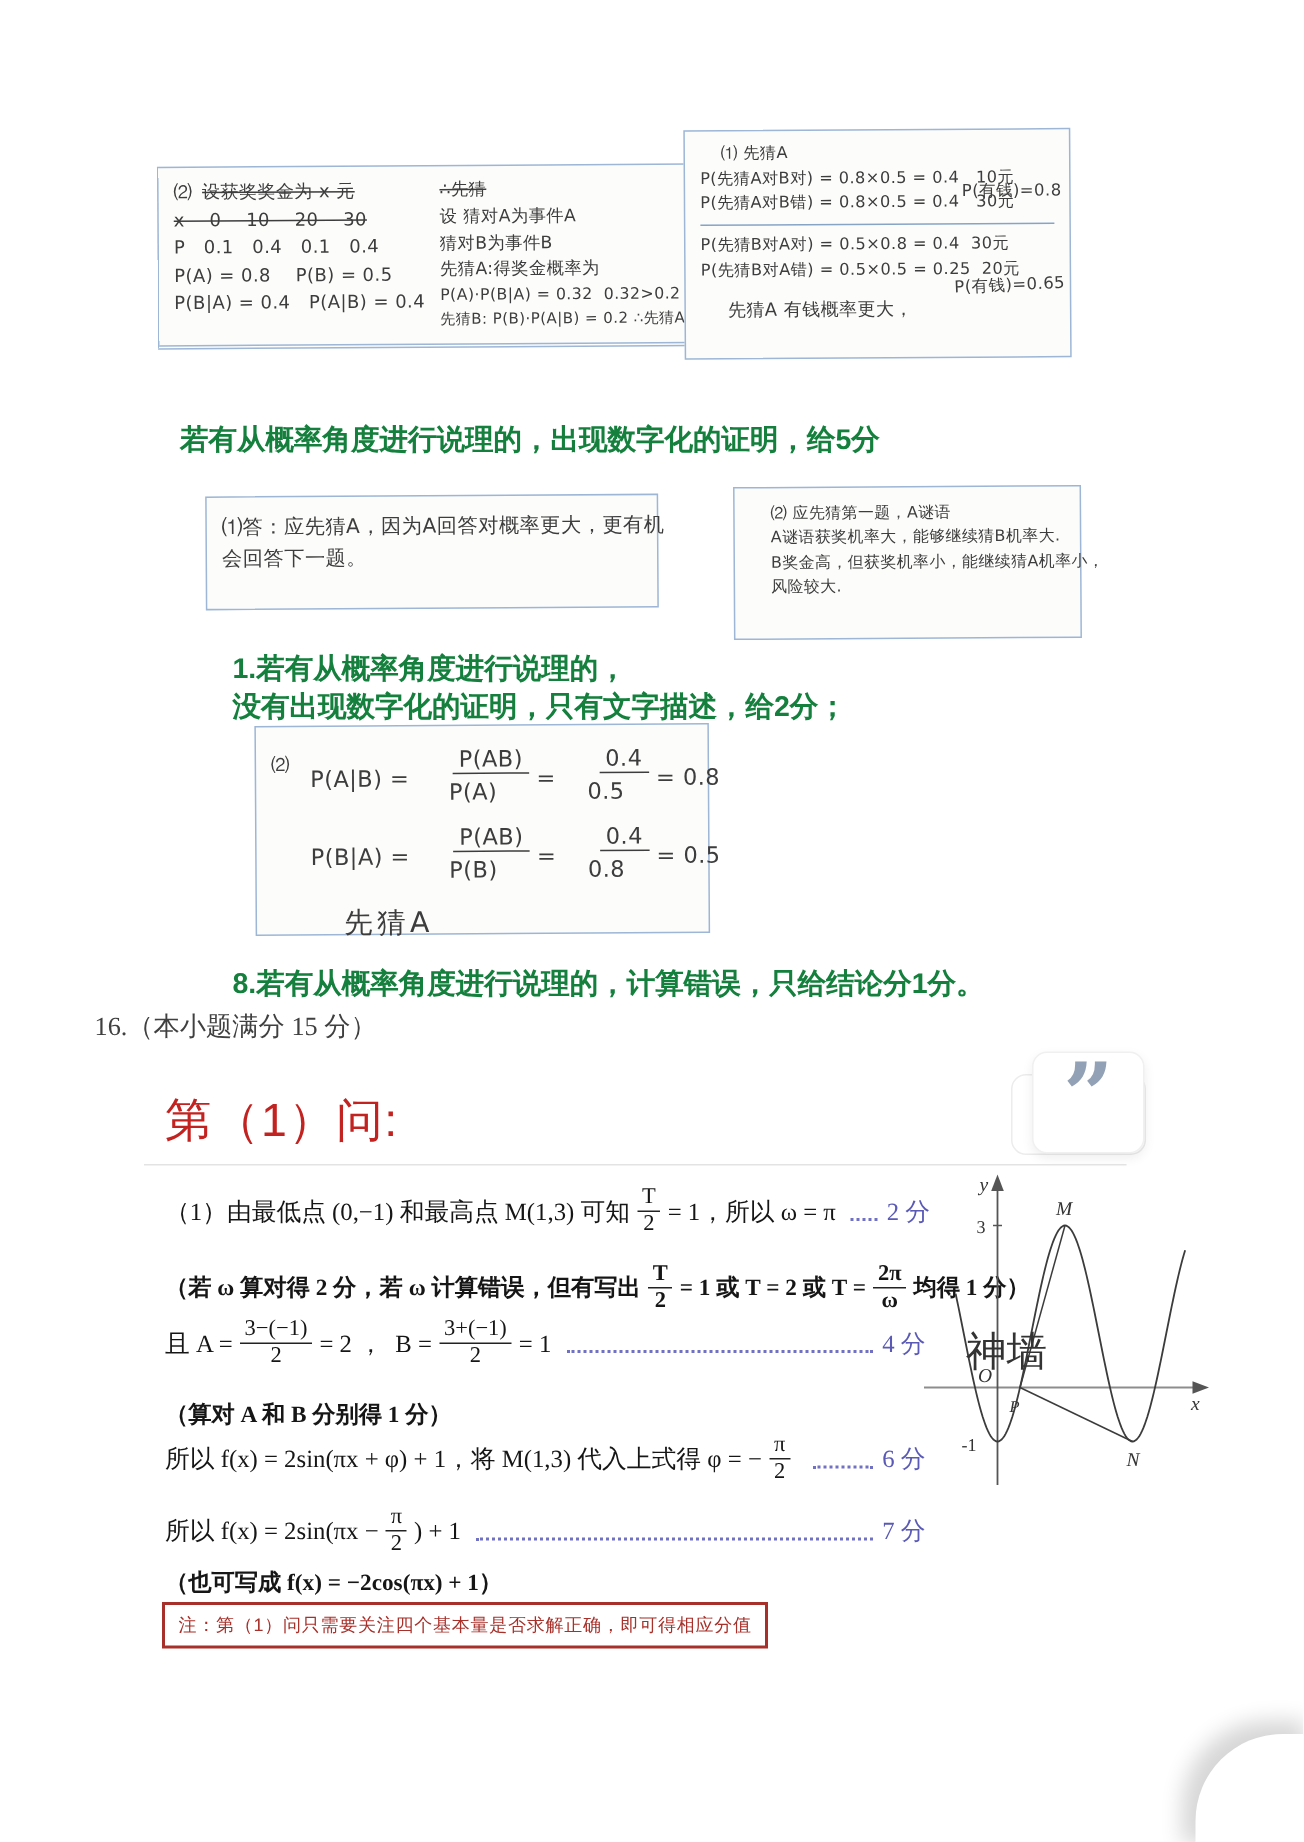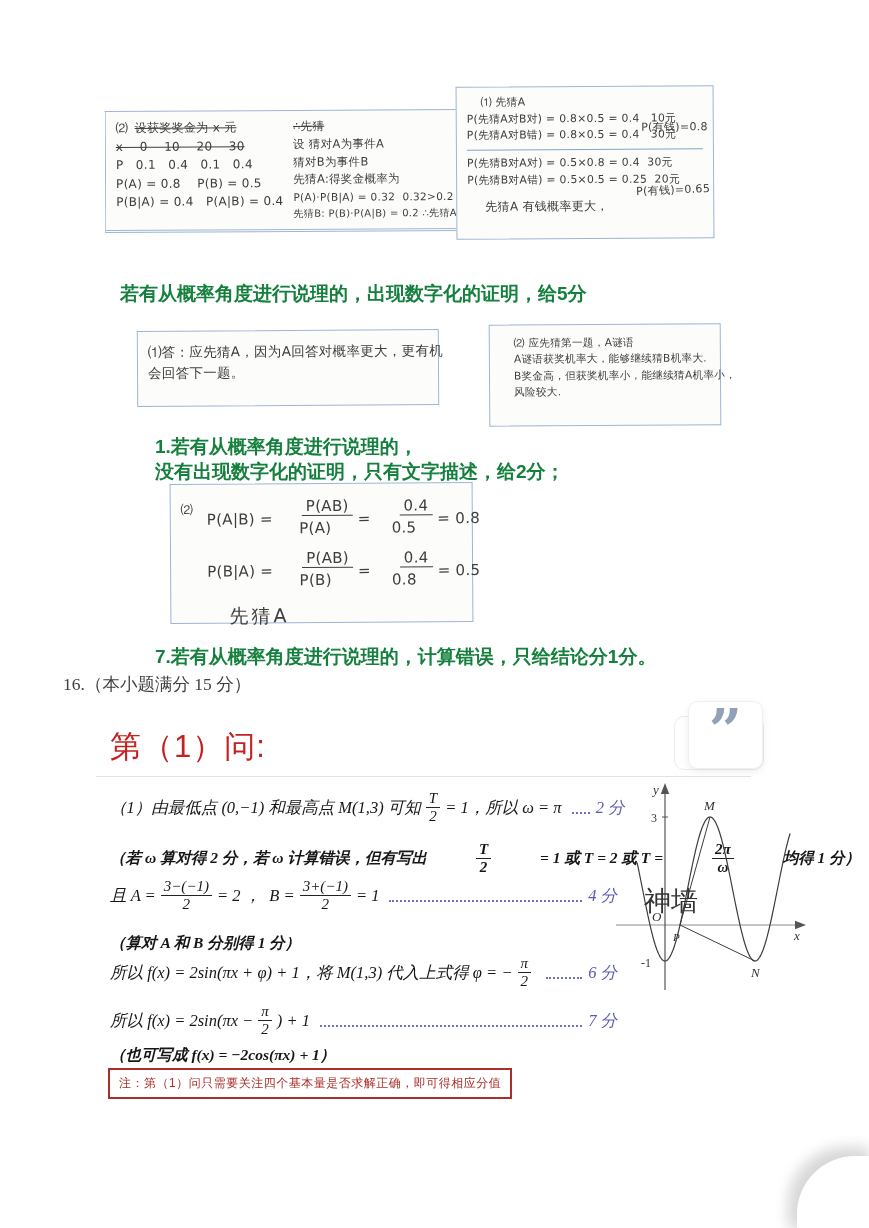--- a/index.html
+++ b/index.html
@@ -54,28 +54,28 @@
        border:1px solid #ececec;border-radius:10px;background:#ffffff;}
   #quote-card{position:absolute;left:688px;top:701px;width:73px;height:66px;background:#ffffff;
        border:1px solid #f0f0f0;border-radius:10px;box-shadow:0 3px 8px rgba(0,0,0,.07);
        display:flex;align-items:flex-start;justify-content:center;overflow:hidden;}
   #quote-glyph{color:#92a1b5;font-size:58px;font-weight:bold;line-height:1.05;
        font-family:"DejaVu Serif",serif;margin-top:-2px;}
 
   
   .math-line{position:absolute;left:110px;width:507px;display:flex;align-items:center;
        font-family:"Liberation Serif","DejaVu Serif",serif;font-size:16.5px;color:#161616;
-       white-space:pre;font-style:italic;}
+       white-space:pre;}
   .frac{display:inline-flex;flex-direction:column;align-items:center;margin:0 5px;
        font-size:15px;line-height:1.15;}
   .frac .num{border-bottom:1px solid #222;padding:0 3px;}
   .frac .den{padding:0 3px;}
   .leader{flex:1;height:2px;border-bottom:2px dotted #7171c4;margin:9px 6px 0 10px;min-width:18px;}
   .score{color:#5a5ab6;white-space:nowrap;}
-  .bold{font-weight:bold;gap:44px;}
+  .bold{font-weight:bold;}
 
   
   #figure{position:absolute;left:610px;top:778px;width:200px;height:230px;}
   #figure text{font-family:"Liberation Serif","DejaVu Serif",serif;}
   .fig-lab{font-style:italic;font-size:13px;fill:#333;}
   .fig-num{font-size:12px;fill:#333;}
   #fig-watermark{font-size:27px;fill:#333;font-family:"DejaVu Sans",sans-serif;font-style:normal;}
 
   
   #page-footer{position:absolute;top:1150px;left:0;width:100%;text-align:center;
@@ -158,21 +158,21 @@
     <div class="frow hw">
       <span>P(B|A) =</span>
       <span class="hfrac"><span class="num">P(AB)</span><span class="den">P(B)</span></span>
       <span>=</span>
       <span class="hfrac"><span class="num">0.4</span><span class="den">0.8</span></span>
       <span>= 0.5</span>
     </div>
     <div class="conclusion hw">先猜A</div>
   </div>
 
-  <div class="red-note" style="left:155px;top:644px;">7.若有从概率角度进行说理的，计算错误，只给结论分1分。</div>
+  <div class="red-note" style="left:155px;top:644px;">8.若有从概率角度进行说理的，计算错误，只给结论分1分。</div>
 
   <div id="question-16-header">16.（本小题满分 15 分）</div>
 
   <div id="quote-backdrop"></div>
   <div id="quote-card">
     <span id="quote-glyph">”</span>
   </div>
   <div id="section-title">第（1）问:</div>
   <div id="header-rule"></div>
 

